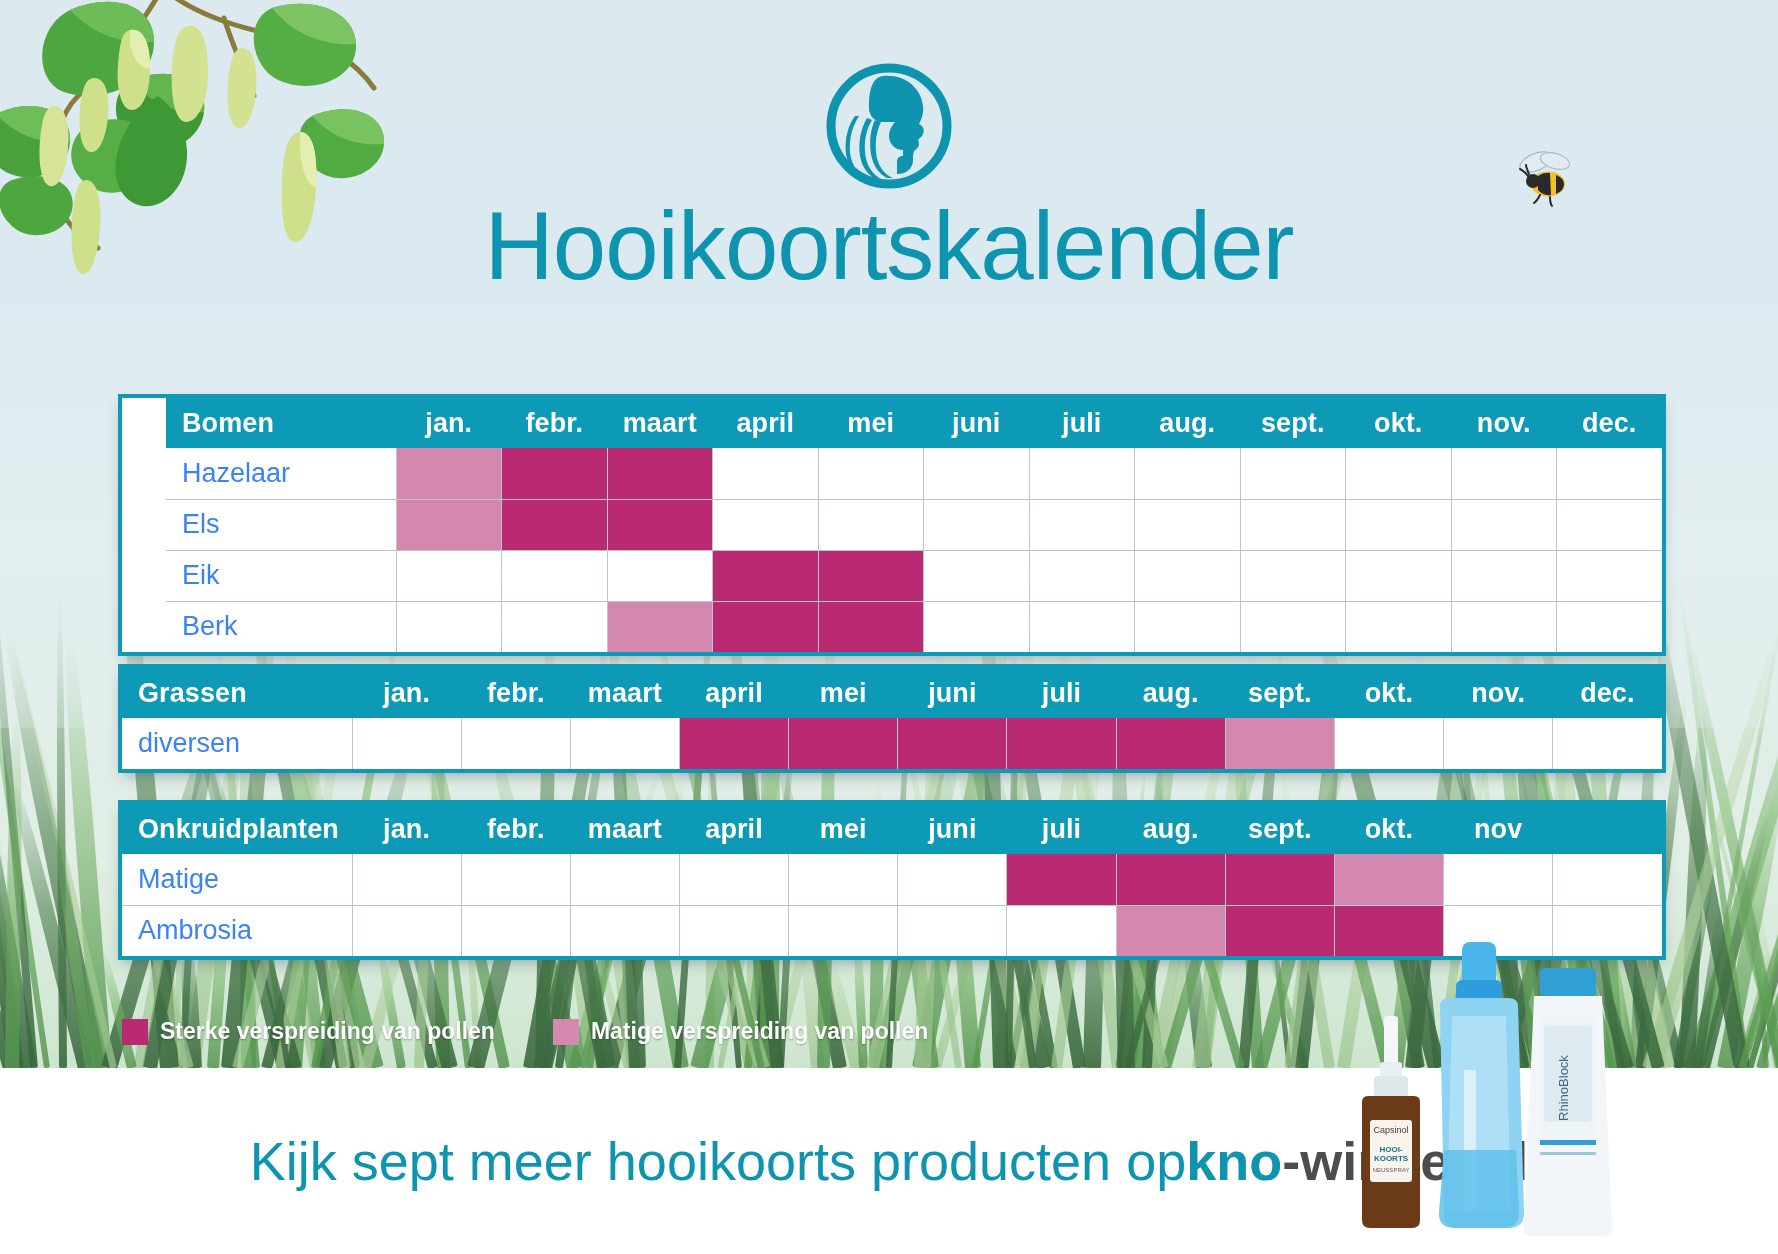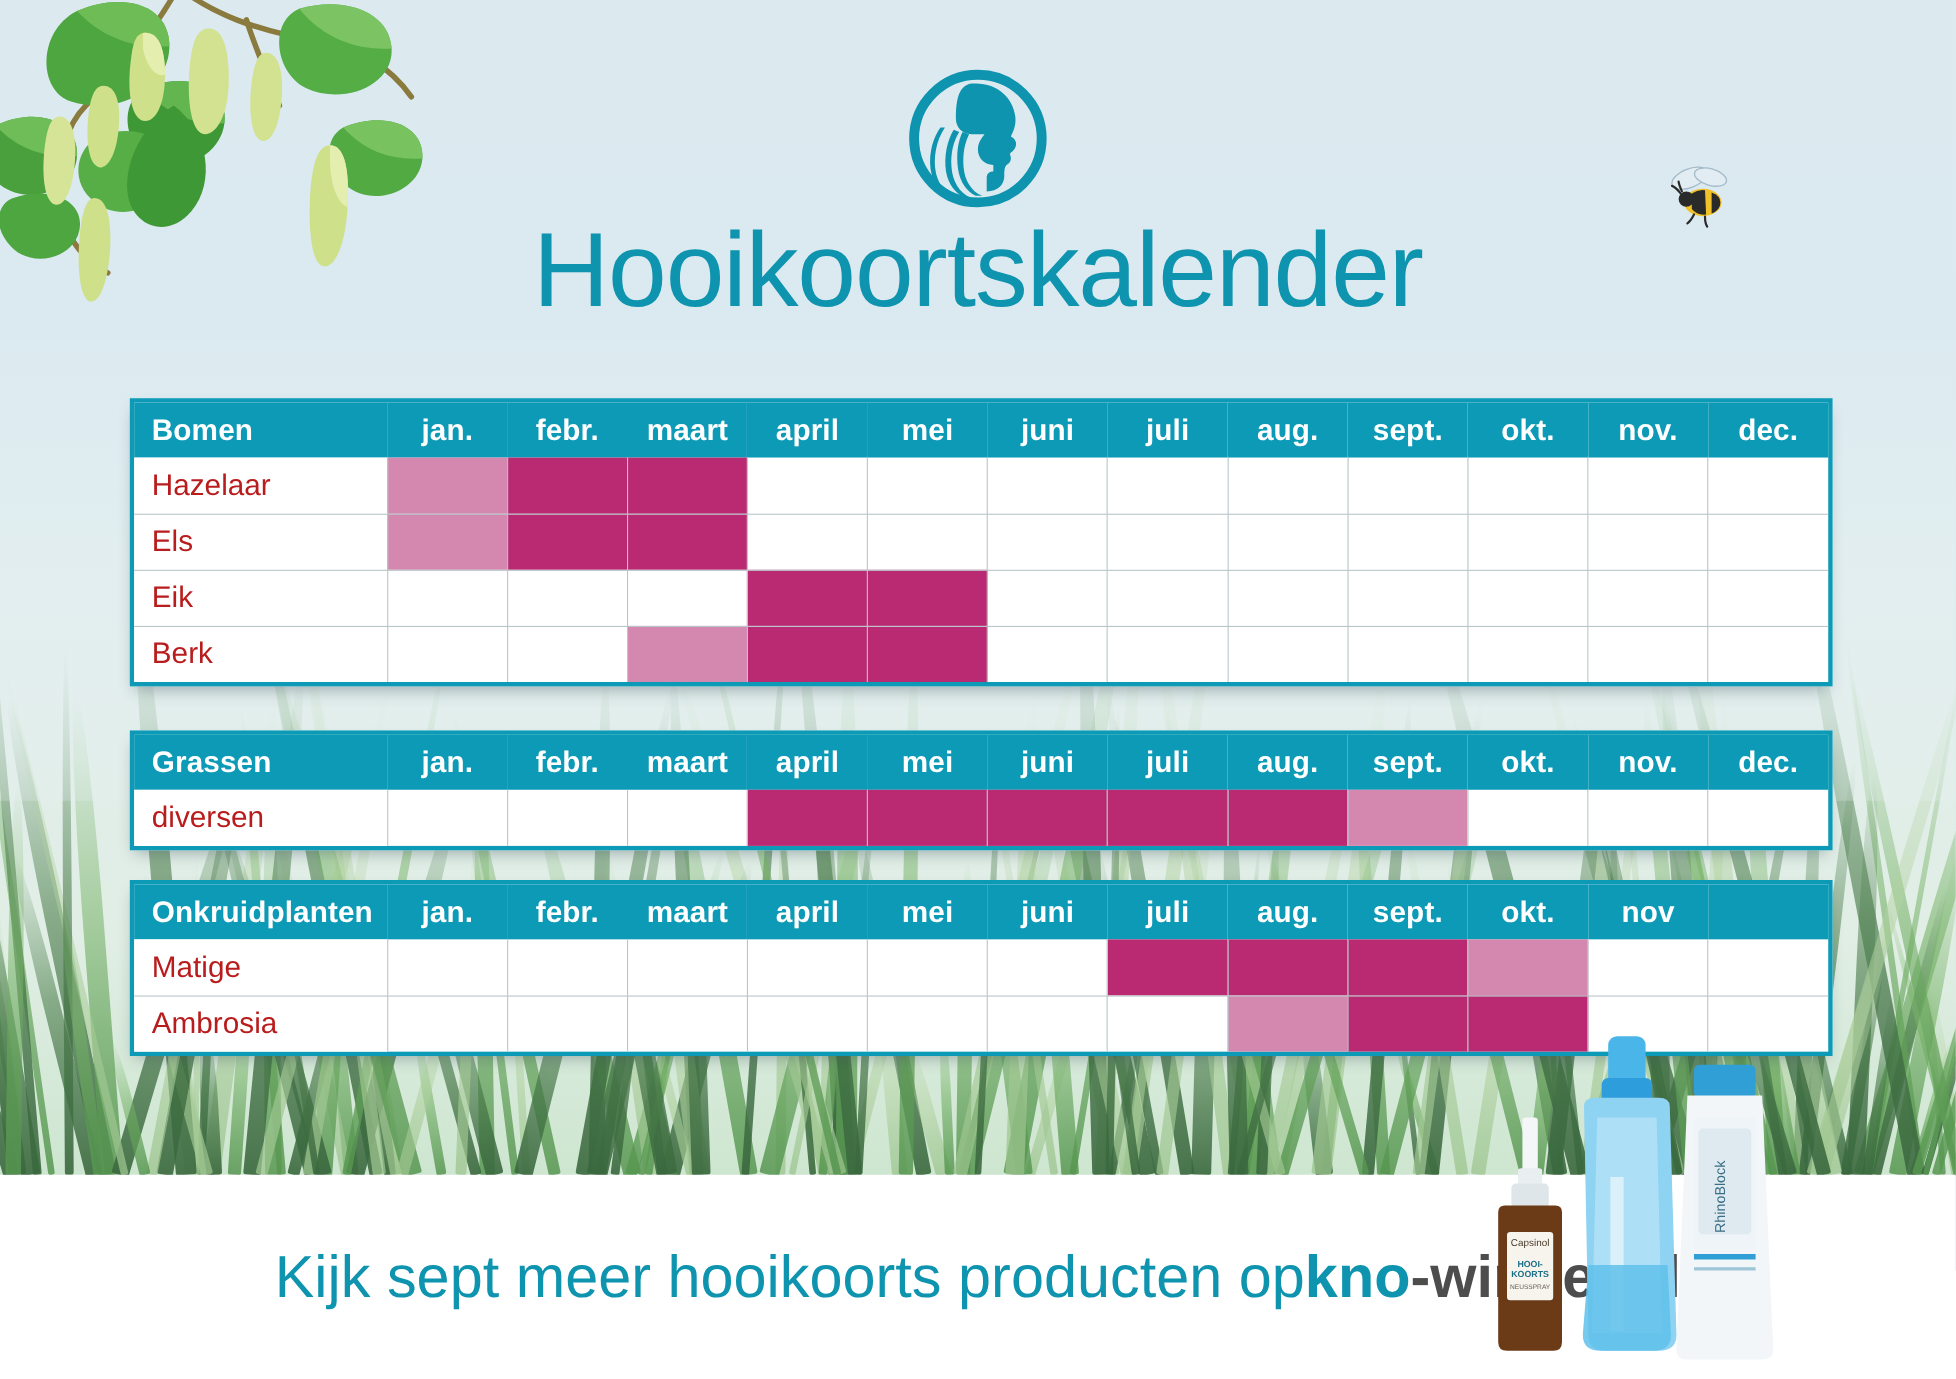--- a/index.html
+++ b/index.html
@@ -68,21 +68,21 @@
     letter-spacing: -1px;
   }
 
   
   .tablewrap {
     position: absolute;
     border: 4px solid #0d9ab6;
     background: #ffffff;
     box-shadow: 0 7px 14px -5px rgba(60,80,90,.45);
   }
-  #tbl-trees  { left: 118px; top: 362px; width: 1548px; }
+  #tbl-trees  { left: 118px; top: 394px; width: 1548px; padding-left: 44px; }
   #tbl-grass  { left: 118px; top: 664px; width: 1548px; }
   #tbl-weeds  { left: 118px; top: 800px; width: 1548px; }
 
   table.cal { width: 100%; border-collapse: collapse; table-layout: fixed; }
   table.cal thead th {
     background: #0d9ab6;
     color: #ffffff;
     font-size: 27px;
     font-weight: 700;
     height: 50px;
@@ -99,21 +99,21 @@
     height: 51px;
     padding: 0;
     border-right: 1px solid #b9c6c9;
     border-bottom: 1px solid #b9c6c9;
     background: rgba(255,255,255,.30);
   }
   table.cal tbody tr:last-child td { border-bottom: none; }
   table.cal tbody td:last-child { border-right: none; }
   table.cal tbody td.name {
     background: #ffffff;
-    color: #b91c1c;
+    color: #3b82f6;
     font-size: 27px;
     font-weight: 400;
     text-align: left;
     padding-left: 16px;
     border-right: 1px solid #b9c6c9;
     white-space: nowrap;
   }
   td.lvl-strong { background: #ba2a72 !important; }
   td.lvl-mild   { background: #d487af !important; }
 
@@ -653,20 +653,30 @@
             <td class="lvl-mild"></td>
             <td class="lvl-strong"></td>
             <td class="lvl-strong"></td>
             <td></td>
             <td></td>
           </tr>
         </tbody>
     </table>
   </div>
 
+  <div class="legend">
+    <div class="item">
+      <span class="swatch strong"></span>
+      <span class="lbl">Sterke verspreiding van pollen</span>
+    </div>
+    <div class="item">
+      <span class="swatch mild"></span>
+      <span class="lbl">Matige verspreiding van pollen</span>
+    </div>
+  </div>
 
   <div class="products">
     <svg viewBox="0 0 420 420" width="420" height="420">
 
       <g>
         <rect x="118" y="122" width="34" height="46" rx="8" fill="#4ab5e8"></rect>
         <rect x="112" y="160" width="46" height="24" rx="6" fill="#2d9ddc"></rect>
         <path d="M96 186 q 0 -8 10 -8 h 58 q 10 0 10 8 l 6 206 q 1 16 -16 16 h -48 q -17 0 -16 -16 Z" fill="#8ed3f2"></path>
         <path d="M108 196 h 54 l 5 196 h -64 Z" fill="#bfe6f8" opacity=".65"></path>
         <rect x="120" y="250" width="12" height="140" fill="#ffffff" opacity=".55"></rect>

